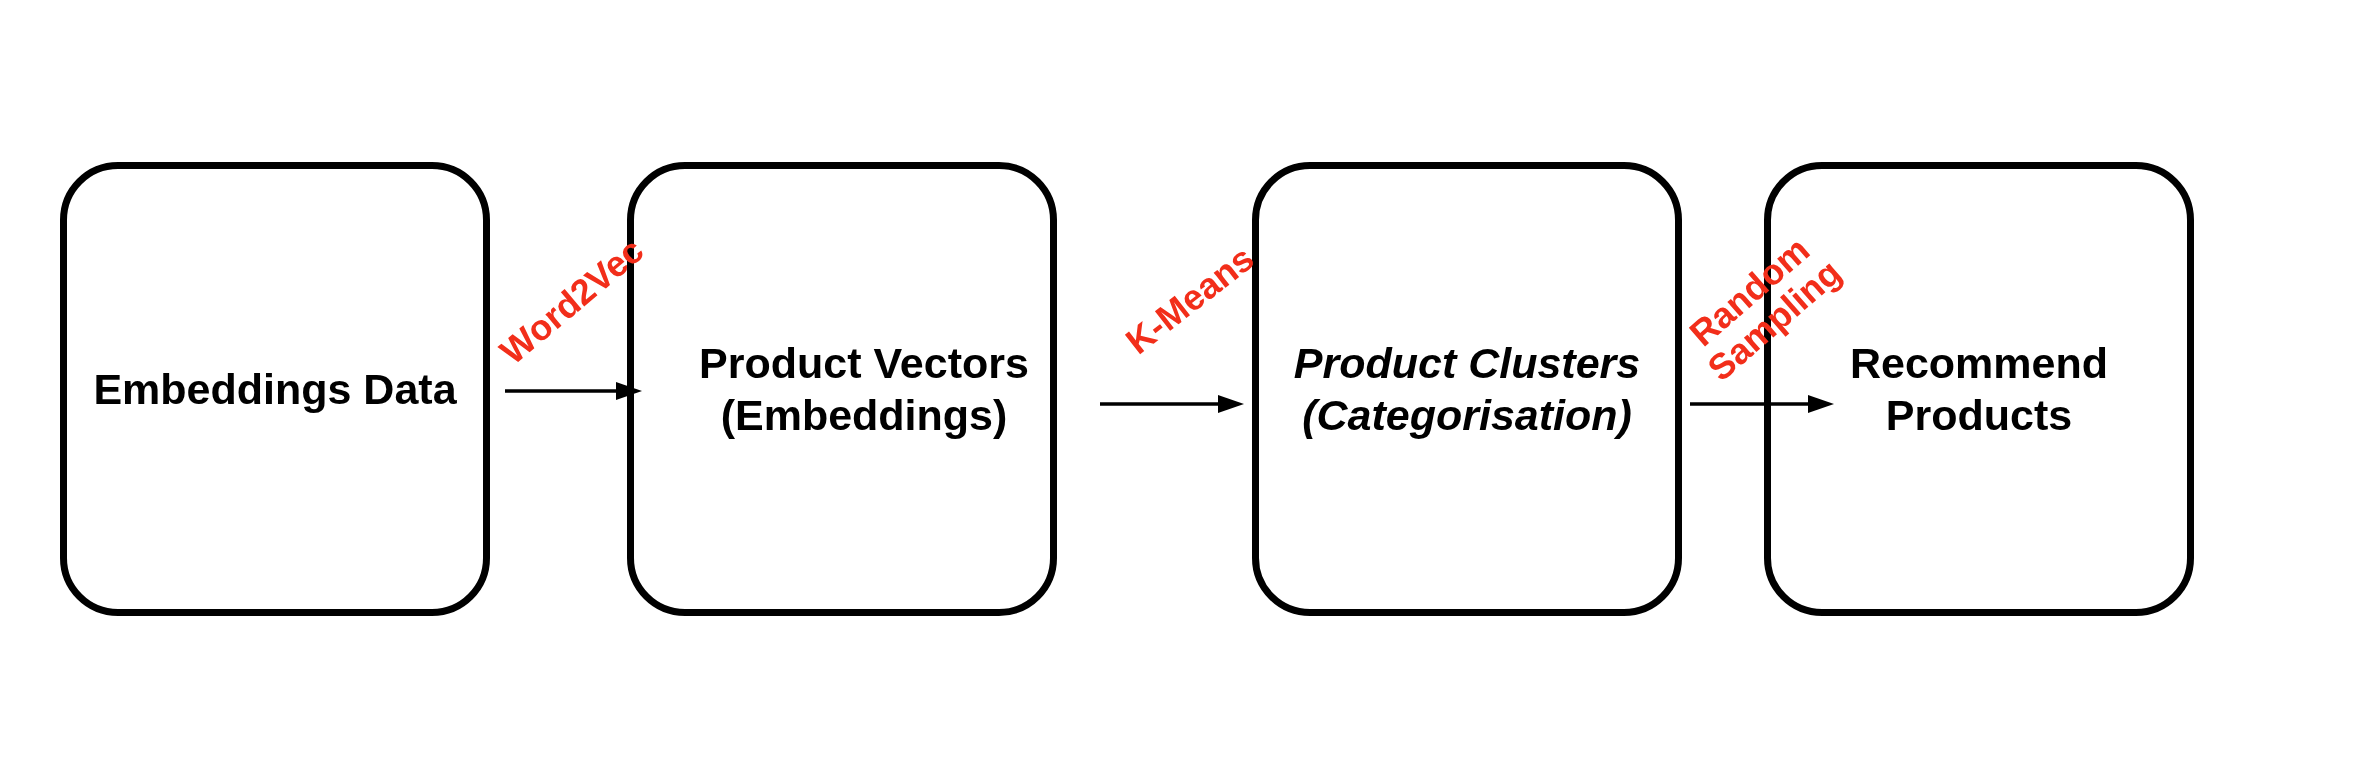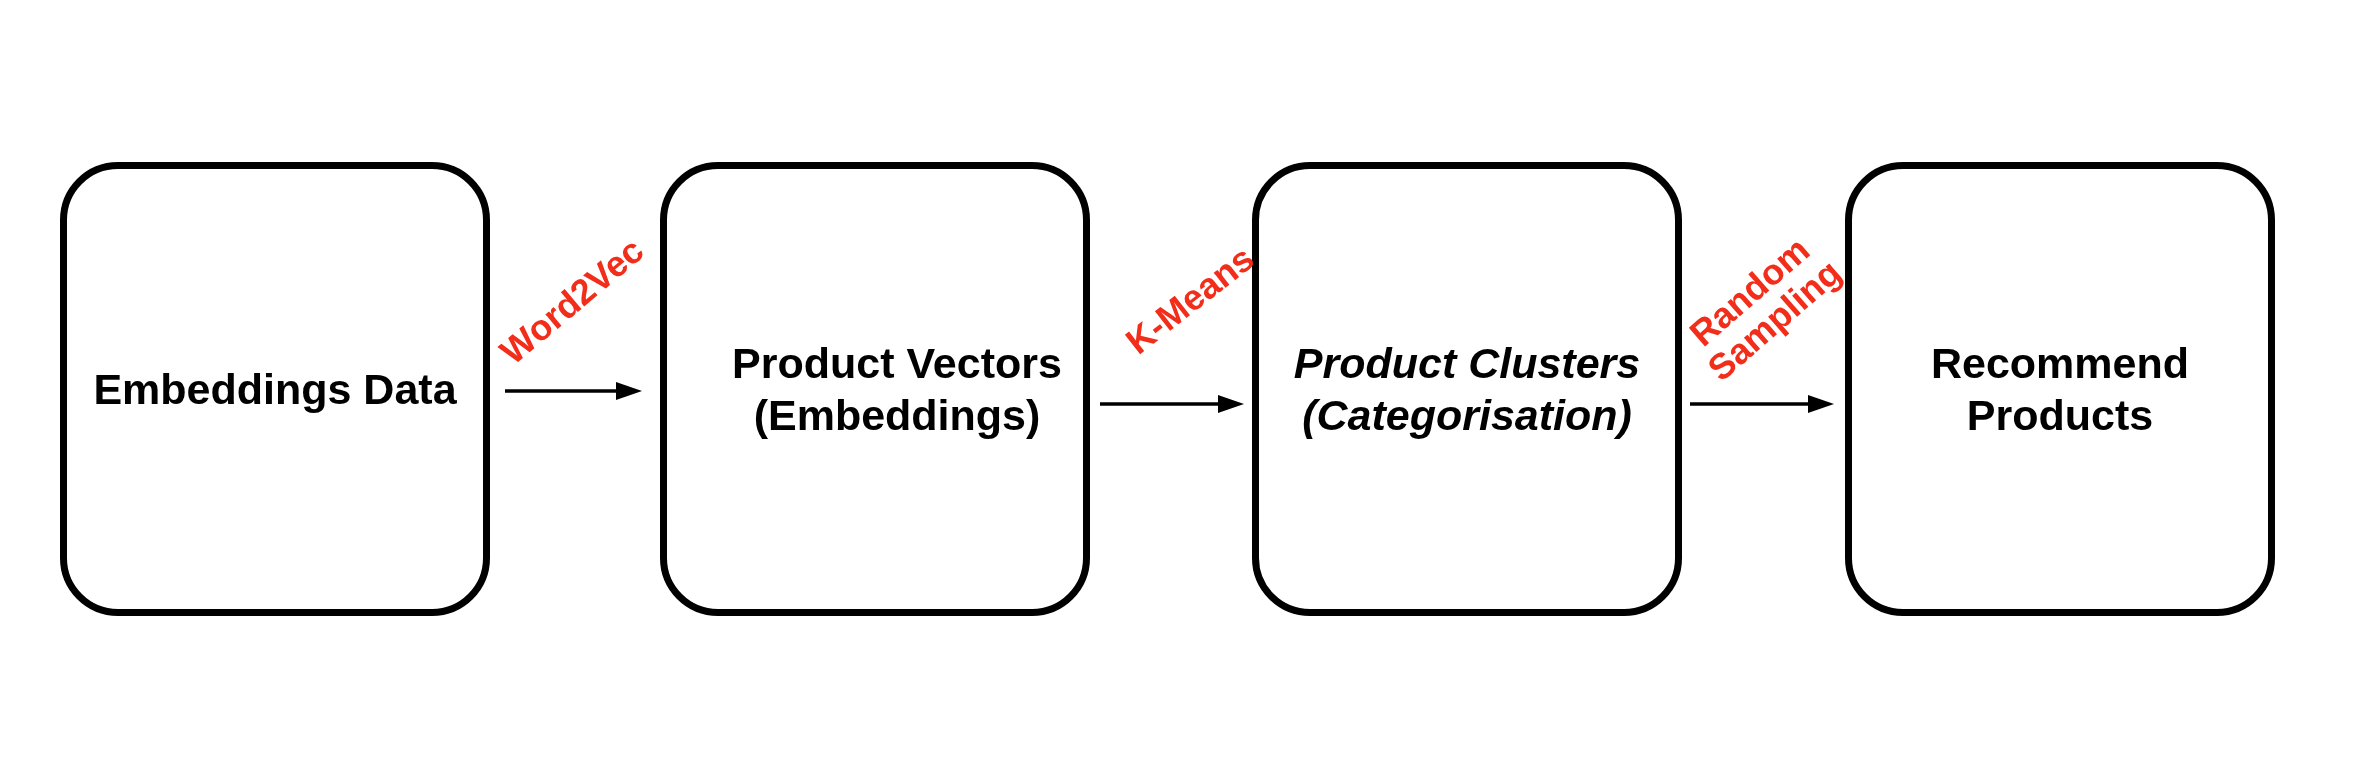--- a/index.html
+++ b/index.html
@@ -31,23 +31,23 @@
   }
   .node-label {
     color: var(--node-text, #000000);
     font-size: 43px;
     font-weight: bold;
     line-height: 1.22;
     white-space: pre-line;
     padding: 0 18px;
   }
   .n1 { left: 60px;   }
-  .n2 { left: 660px; padding-left: 44px;  }
+  .n2 { left: 627px; padding-left: 44px;  }
   .n3 { left: 1252px; font-style: italic; }
-  .n4 { left: 1845px; }
+  .n4 { left: 1764px; }
 
   .edges-svg {
     position: absolute;
     left: 0; top: 0;
     width: 2368px;
     height: 760px;
     pointer-events: none;
   }
   .edge-label {
     position: absolute;

